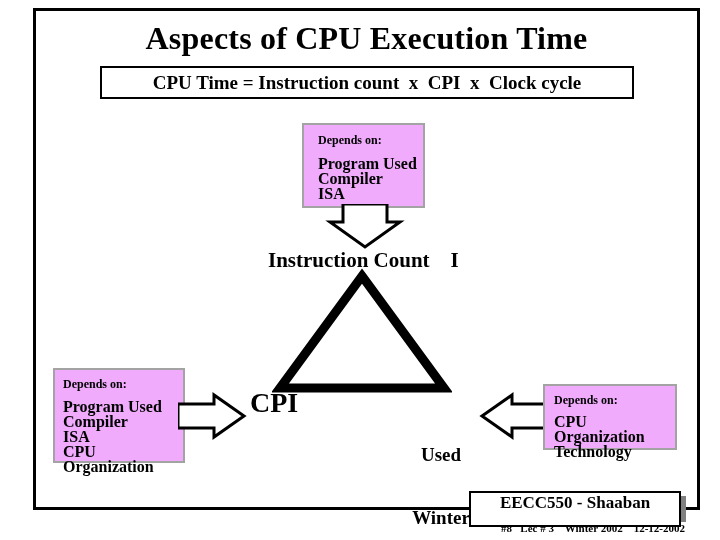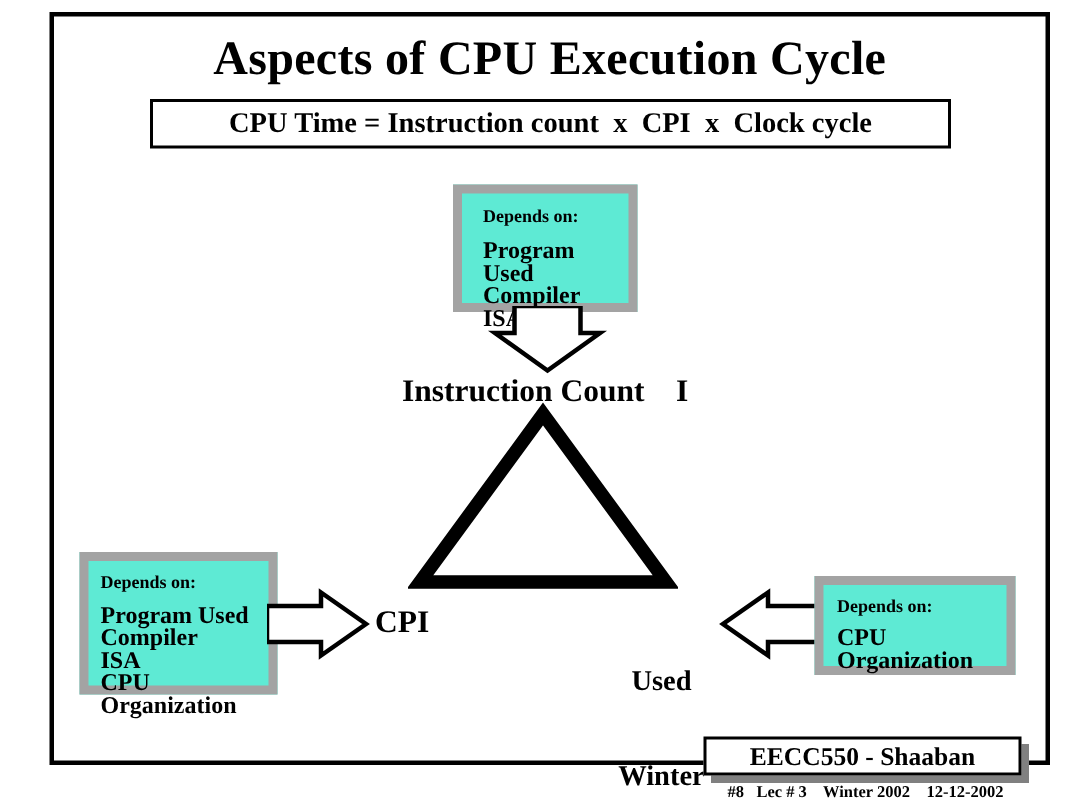--- a/index.html
+++ b/index.html
@@ -57,23 +57,23 @@
     font-family: "Liberation Serif", "DejaVu Serif", serif;
     font-weight: bold;
     font-size: 19px;
     color: #000000;
     white-space: pre;
   }
 
   
   .dep-box {
     position: absolute;
-    border: 6px solid #a3a3a3;
-    box-sizing: border-box;
-    background: #5eead4;
+    border: 2px solid #a3a3a3;
+    box-sizing: border-box;
+    background: #f0abfc;
     color: #000000;
     font-family: "Liberation Serif", "DejaVu Serif", serif;
     font-weight: bold;
   }
   .dep-title {
     font-size: 12px;
     line-height: 14px;
     display: block;
   }
   .dep-item {
@@ -138,22 +138,22 @@
     color: #000000;
     white-space: pre;
   }
   #label-ic {
     left: 268px; top: 247px;
     font-size: 21px;
     line-height: 26px;
     text-align: right;
   }
   #label-cpi {
-    left: 250px; top: 401px;
-    font-size: 21px;
+    left: 250px; top: 390px;
+    font-size: 28px;
     line-height: 26px;
   }
   #label-cc {
     left: 404px; top: 402px;
     font-size: 19px;
     line-height: 21px;
     text-align: center;
     width: 74px;
   }
   #label-cc .cc-line { display: block; }
@@ -161,54 +161,54 @@
   
   #footer-shadow {
     position: absolute;
     left: 474px; top: 496px;
     width: 212px; height: 26px;
     background: #808080;
   }
   #footer-box {
     position: absolute;
     left: 469px; top: 491px;
-    width: 212px; height: 26px;
+    width: 212px; height: 36px;
     border: 2px solid #000000;
     box-sizing: border-box;
     background: #ffffff;
     display: flex;
-    align-items: flex-end;
+    align-items: flex-start;
     justify-content: center;
     font-family: "Liberation Serif", "DejaVu Serif", serif;
     font-weight: bold;
     font-size: 17px;
     color: #000000;
     white-space: pre;
   }
   #footer-sub {
     position: absolute;
     left: 469px; top: 521px;
     width: 216px;
-    text-align: center;
+    text-align: right;
     font-family: "Liberation Serif", "DejaVu Serif", serif;
     font-weight: bold;
     font-size: 11px;
     line-height: 14px;
     color: #000000;
     white-space: pre;
   }
 </style>
 </head>
 <body>
 
 <div id="slide">
 
   <div class="outer-frame"></div>
 
-  <div class="slide-title">Aspects of CPU Execution Cycle</div>
+  <div class="slide-title">Aspects of CPU Execution Time</div>
 
   <div class="equation-box">
     <span>CPU Time = Instruction count  x  CPI  x  Clock cycle</span>
   </div>
 
   <div class="dep-box" id="dep-top">
     <span class="dep-title">Depends on:</span>
     <span class="dep-item">Program Used</span>
     <span class="dep-item">Compiler</span>
     <span class="dep-item">ISA</span>
@@ -244,20 +244,21 @@
     
   </div>
 
   <svg class="arrow-svg" id="arrow-left" width="70" height="48" viewBox="0 0 70 48">
     <polygon points="70,12 34,12 34,3 4,24 34,45 34,36 70,36"></polygon>
   </svg>
 
   <div class="dep-box" id="dep-right">
     <span class="dep-title">Depends on:</span>
     <span class="dep-item">CPU Organization</span>
+    <span class="dep-item">Technology</span>
   </div>
 
   <div id="footer-shadow"></div>
   <div id="footer-box">
     <span>EECC550 - Shaaban</span>
   </div>
   <div id="footer-sub">#8   Lec # 3    Winter 2002    12-12-2002</div>
 
 </div>
 

